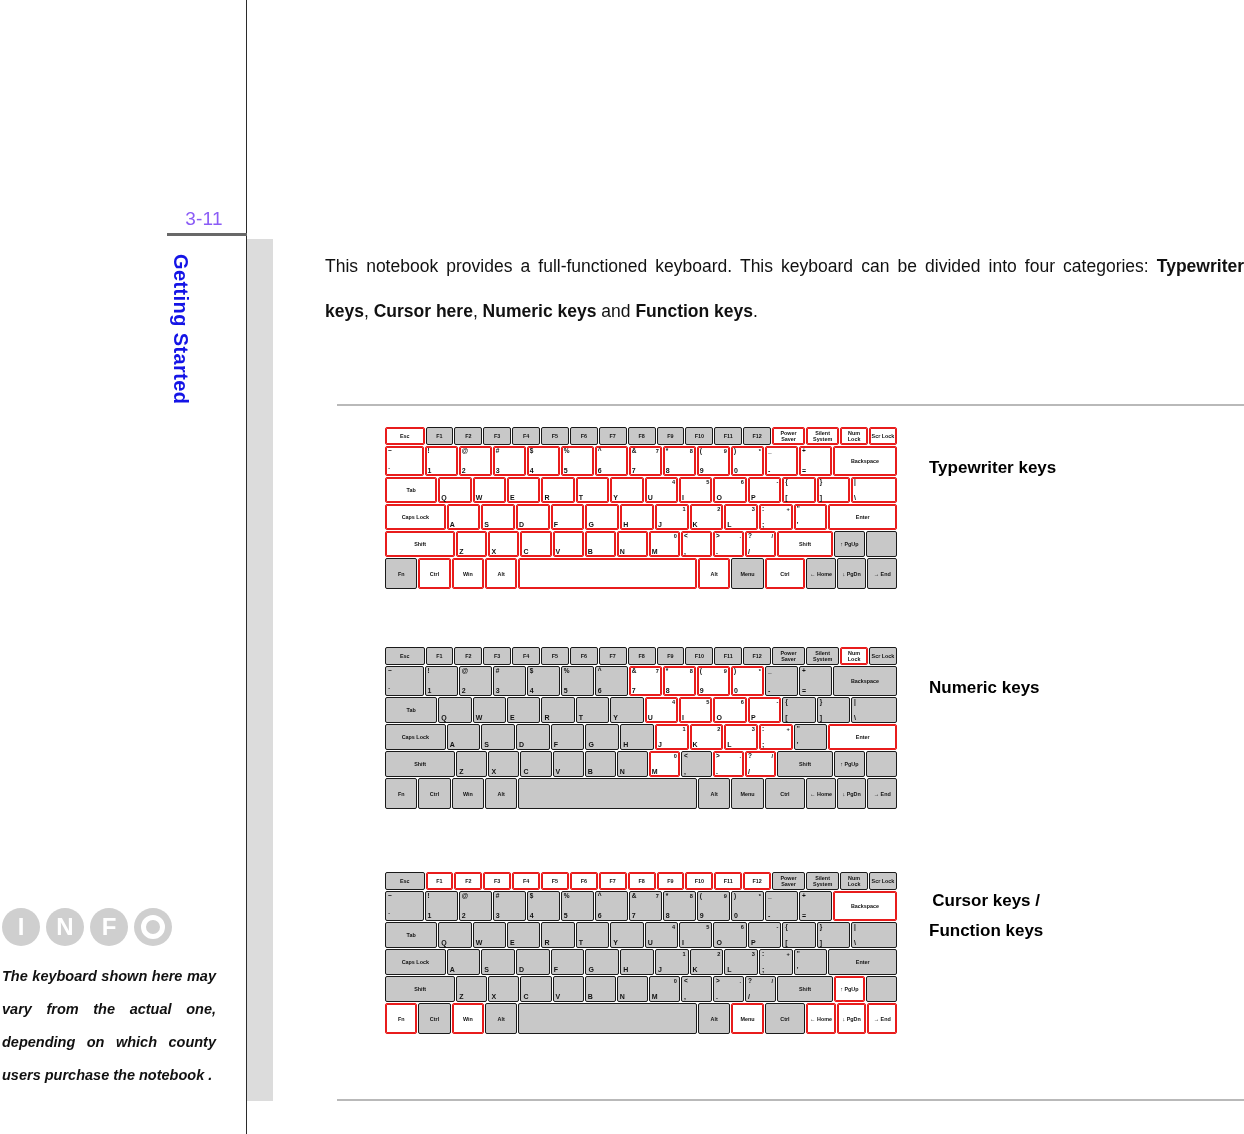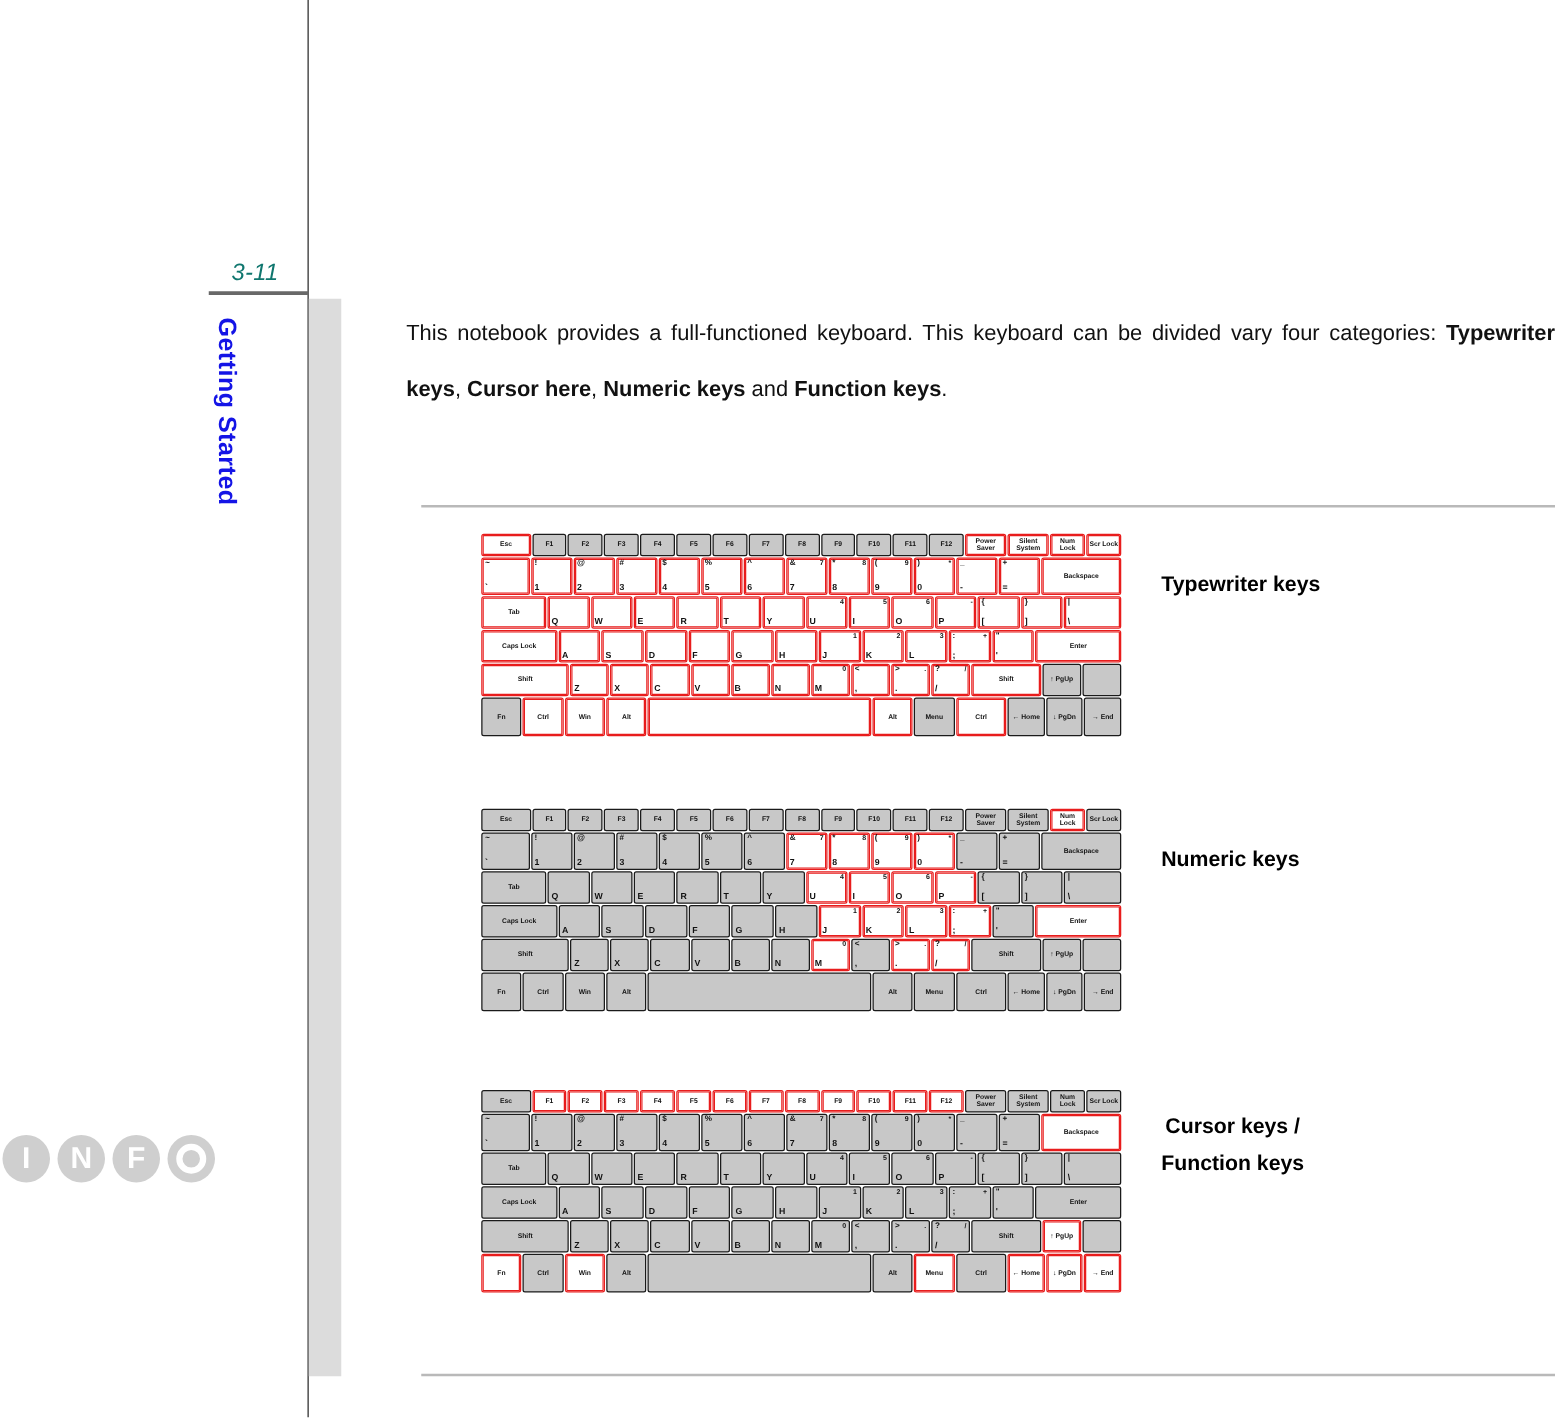--- a/index.html
+++ b/index.html
@@ -17,24 +17,23 @@
 
   .vrule{
     position:absolute;left:246px;top:0;width:1px;height:1134px;
     background:#2b2b2b;
   }
 
   
   .pagenum{
     position:absolute;left:168px;top:208px;width:72px;
     text-align:center;
-    font-size:19px;color:#0f766e;
+    font-size:19px;color:#8b5cf6;
     font-family:"Liberation Sans",sans-serif;
     letter-spacing:0.2px;
-    font-style:italic;
   }
   .pagenum-rule{
     position:absolute;left:167px;top:233px;width:80px;height:3px;
     background:#686868;
   }
 
   
   .chapter-band{
     position:absolute;left:247px;top:239px;width:26px;height:862px;
     background:#dcdcdc;
@@ -173,21 +172,21 @@
   <div class="pagenum">3-11</div>
   <div class="pagenum-rule"></div>
 
   <div class="chapter-band"></div>
 
   <div class="chapter-title">
     <span class="chapter-title-inner">Getting Started</span>
   </div>
 
   <div id="content">
-    <p class="body-text"><span>This  notebook  provides  a  full-functioned  keyboard.    This  keyboard  can  be  divided  vary  four categories: </span><b>Typewriter keys</b><span>, </span><b>Cursor here</b><span>, </span><b>Numeric keys</b><span> and </span><b>Function keys</b><span>.</span></p>
+    <p class="body-text"><span>This  notebook  provides  a  full-functioned  keyboard.    This  keyboard  can  be  divided  into  four categories: </span><b>Typewriter keys</b><span>, </span><b>Cursor here</b><span>, </span><b>Numeric keys</b><span> and </span><b>Function keys</b><span>.</span></p>
   </div>
 
   <div class="hrule top"></div>
   <div class="hrule bottom"></div>
 
   <div class="figrow" id="figrow1">
     <div class="kbwrap">
         <div class="kb" id="kb1">
           <div class="kbrow fnrow">
             <div class="key hl" style="flex-grow: 1.45;">
@@ -1110,15 +1109,16 @@
 
   <div id="infobox">
     <div class="info-icons">
       <div class="info-circle">I</div>
       <div class="info-circle">N</div>
       <div class="info-circle">F</div>
       <div class="info-circle">
           <span class="dot"></span>
         </div>
     </div>
+    <p class="info-text">The keyboard shown here may vary from the actual one, depending on which county users purchase the notebook .</p>
   </div>
 
 </div>
 
 </body></html>

